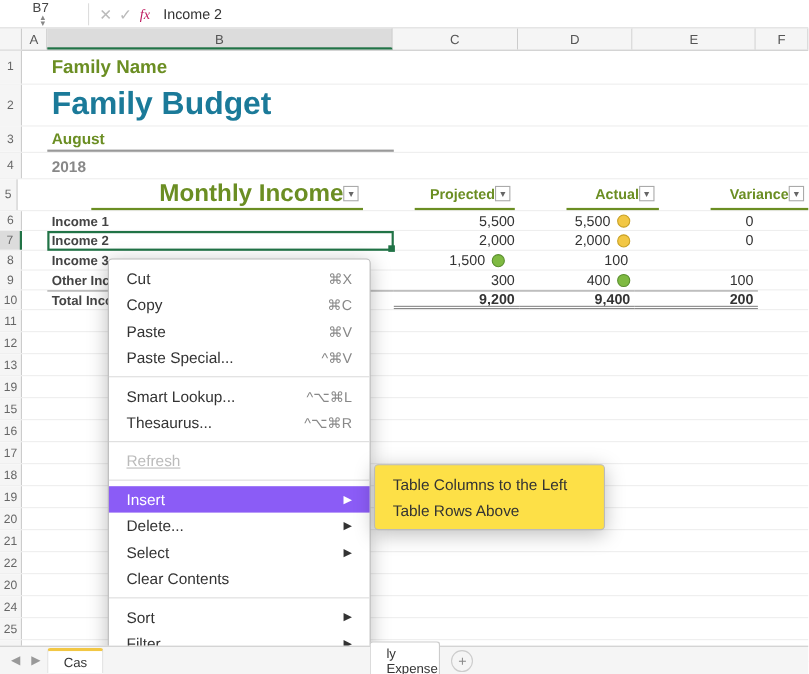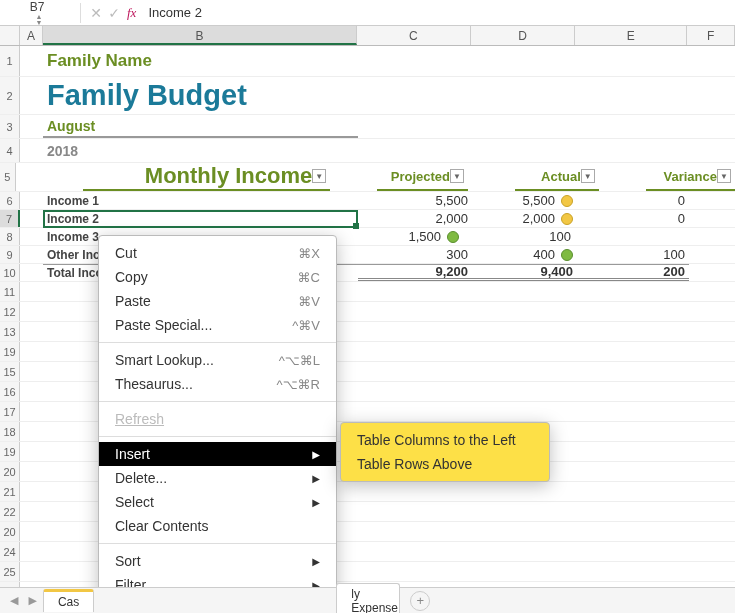--- a/index.html
+++ b/index.html
@@ -46,21 +46,21 @@
 .dot { width:12px; height:12px; border-radius:50%; display:inline-block; margin-left:6px;}
 .dotY { background:#f2c744; border:1px solid #c9a227;}
 .dotG { background:#7fba42; border:1px solid #5a8f2e;}
 
 .selbox { position:absolute; border:2px solid #217346; pointer-events:none; left:43px; top:164px; width:315px; height:18px;}
 .selbox::after{content:"";position:absolute;right:-3px;bottom:-3px;width:6px;height:6px;background:#217346;}
 
 
 .ctx { position:absolute; left:98px; top:235px; width:239px; background:#fff; border:1px solid #bbb; border-radius:4px; box-shadow:0 4px 18px rgba(0,0,0,.25); padding:5px 0; font-size:14px; }
 .ctx-item { padding:4px 16px; display:flex; justify-content:space-between; align-items:center; cursor:default;}
-.ctx-item.hl { background:#000000; color:#fff;}
+.ctx-item.hl { background:#8b5cf6; color:#fff;}
 .ctx-item.dis { color:#bbb;text-decoration:underline;}
 .ctx-sep { height:1px; background:#ddd; margin:5px 0;}
 .ctx-sc { color:#888; font-size:13px;}
 .ctx-arrow{font-size:10px;}
 
 .sub { position:absolute; left:328px; top:422px; width:210px; background:#fde047; border:1px solid #bbb; border-radius:4px; box-shadow:0 4px 18px rgba(0,0,0,.25); padding:5px 0; font-size:14px;margin-left:12px;}
 .sub-item { padding:4px 16px;}
 
 
 .tabs { position:absolute; bottom:0; left:0; right:0; height:26px; border-top:1px solid #ccc; background:#f5f5f5; display:flex; align-items:center; padding:0 6px; gap:2px;}

